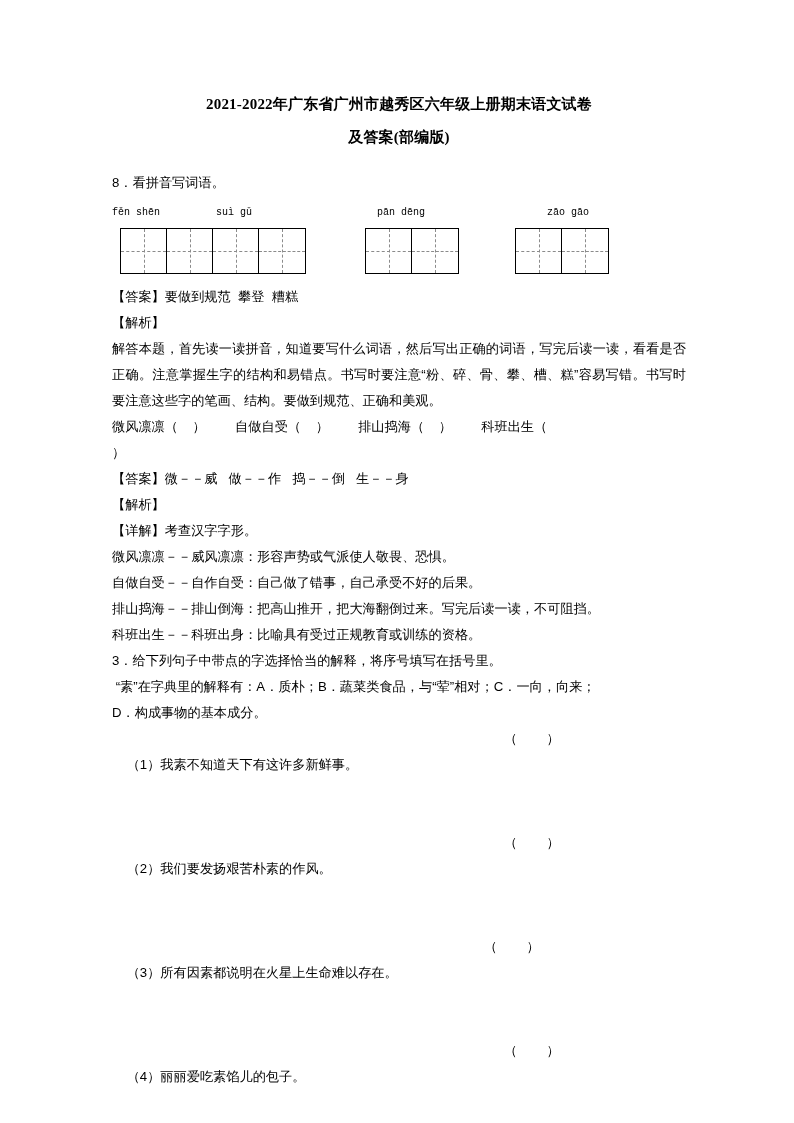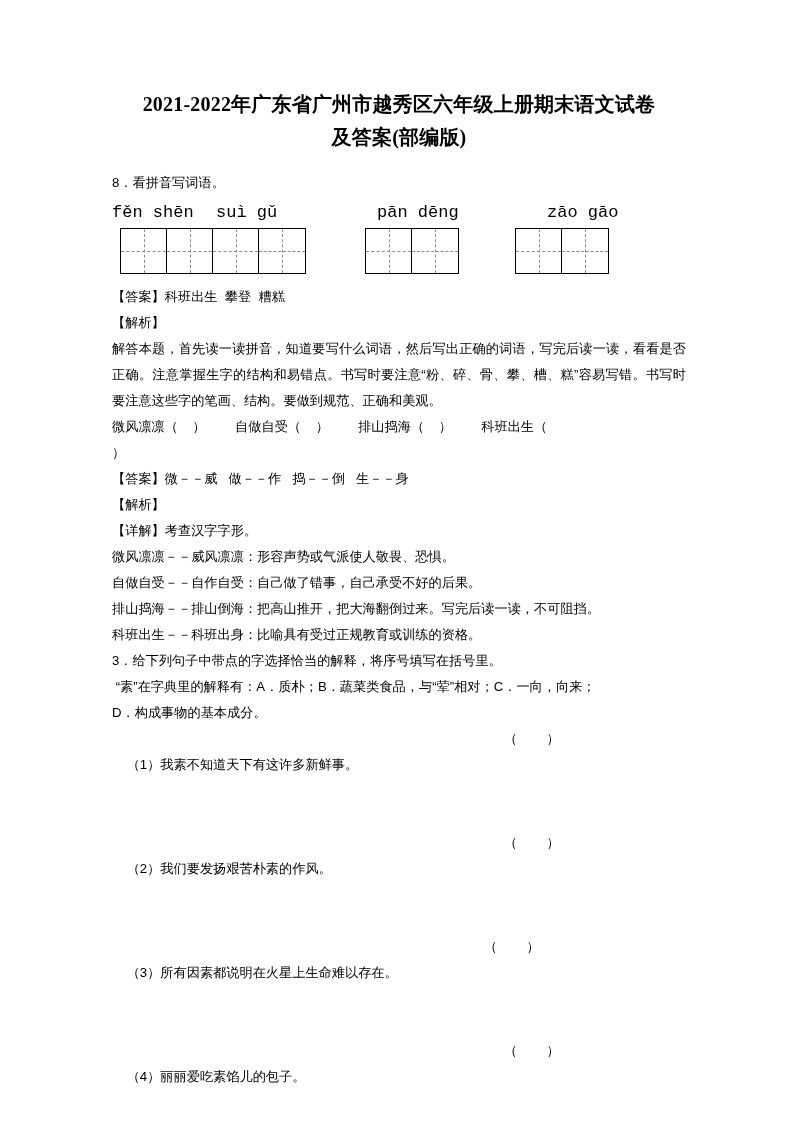--- a/index.html
+++ b/index.html
@@ -19,21 +19,21 @@
     width: 794px;
     height: 1123px;
     box-sizing: border-box;
     padding: 88px 108px 0 112px;
   }
 
   
   .doc-title {
     text-align: center;
     font-family: "Liberation Serif", "DejaVu Serif", serif;
-    font-size: 20px;
+    font-size: 15px;
     font-weight: bold;
     line-height: 33px;
     letter-spacing: 0.2px;
     margin: 0 0 16px 0;
     padding: 0 4px;
   }
   .doc-title .ln { display: block; }
 
   
   .q-line,
@@ -53,21 +53,21 @@
   
   .pinyin-row {
     position: relative;
     height: 22px;
     margin-top: 8px;
   }
   .pinyin {
     position: absolute;
     top: 0;
     font-family: "Liberation Mono", "DejaVu Sans Mono", monospace;
-    font-size: 17px;
+    font-size: 10px;
     line-height: 18px;
     white-space: pre;
   }
 
   
   .grid-row {
     position: relative;
     height: 56px;
     margin-top: 2px;
   }
@@ -135,21 +135,21 @@
     <div class="tzg" style="left:253px;">
       <div class="cell"></div>
       <div class="cell"></div>
     </div>
     <div class="tzg" style="left:403px;">
       <div class="cell"></div>
       <div class="cell"></div>
     </div>
   </div>
 
-  <p class="ans-line"><span>【答案】</span><span>科班出生  攀登  糟糕</span></p>
+  <p class="ans-line"><span>【答案】</span><span>要做到规范  攀登  糟糕</span></p>
   <p class="ans-line">【解析】</p>
   <p class="p-line">解答本题，首先读一读拼音，知道要写什么词语，然后写出正确的词语，写完后读一读，看看是否正确。注意掌握生字的结构和易错点。书写时要注意“粉、碎、骨、攀、槽、糕”容易写错。书写时要注意这些字的笔画、结构。要做到规范、正确和美观。</p>
 
   <p class="q-line">微风凛凛（    ）        自做自受（    ）        排山捣海（    ）        科班出生（</p>
   <p class="q-line">）</p>
 
   <p class="ans-line"><span>【答案】</span><span>微－－威   做－－作   捣－－倒   生－－身</span></p>
   <p class="ans-line">【解析】</p>
   <p class="ans-line"><span>【详解】</span><span>考查汉字字形。</span></p>
 

